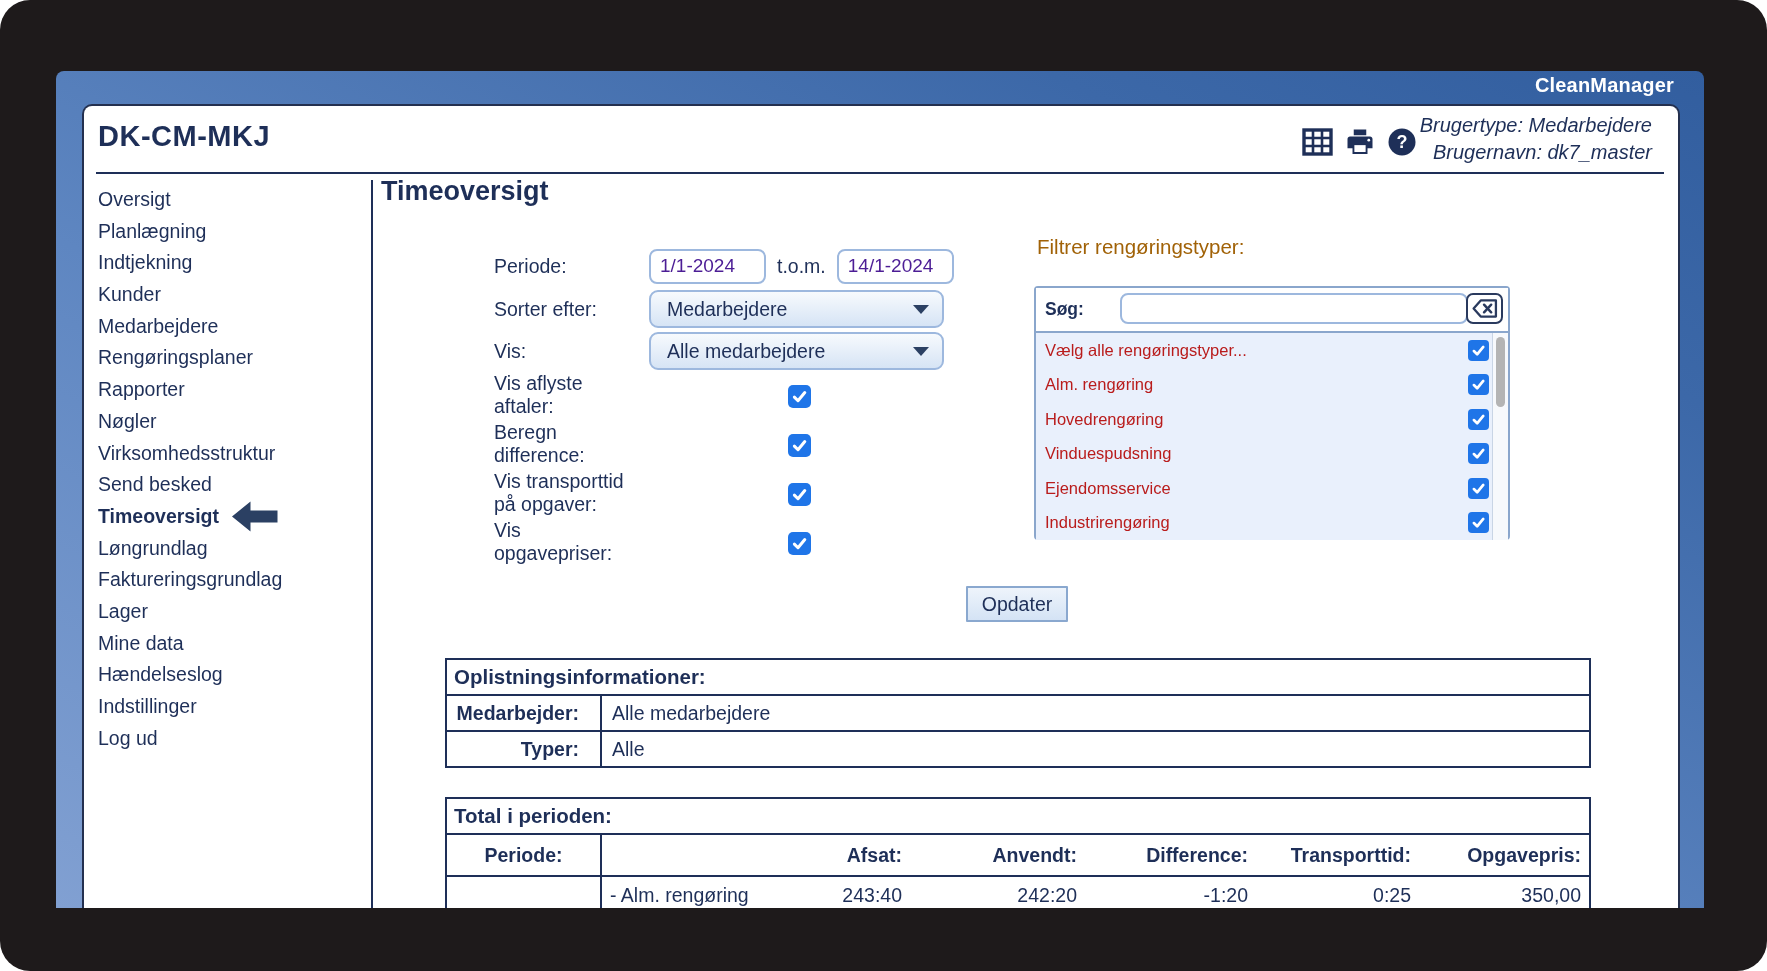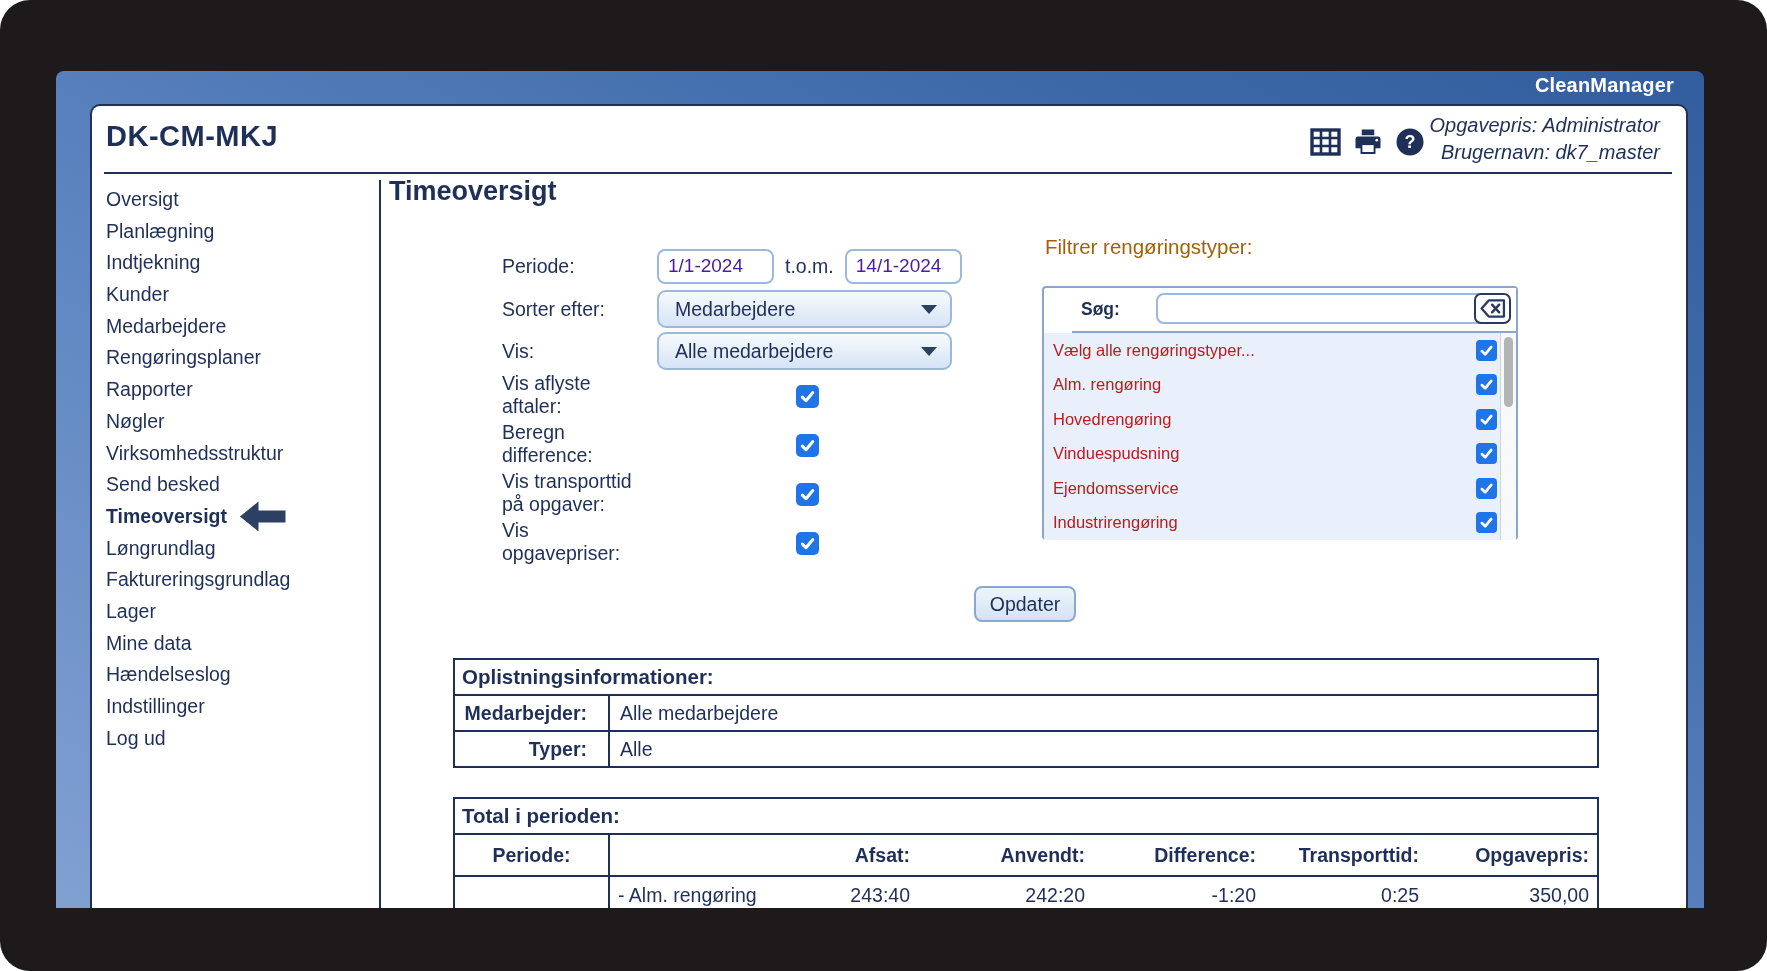--- a/index.html
+++ b/index.html
@@ -7,21 +7,21 @@
   .screen{position:relative;width:1767px;height:971px;overflow:hidden;}
 
   .black-frame{position:absolute;inset:0;background:#1e1a1b;border-radius:30px;overflow:hidden;}
 
   .blue-frame{position:absolute;left:56px;top:71px;width:1648px;height:837px;
     background:linear-gradient(to top right,#81a0d2 0%,#5e86c1 40%,#3c68a8 80%,#325e9f 100%);
     border-radius:8px 8px 0 0;}
 
   .brand{position:absolute;top:3px;right:30px;color:#ffffff;font-weight:bold;font-size:20px;letter-spacing:.2px;}
 
-  .window{position:absolute;left:34px;top:33px;width:1598px;height:804px;background:#ffffff;
+  .window{position:absolute;left:26px;top:33px;width:1598px;height:804px;background:#ffffff;
     border:2px solid #24304f;border-bottom:none;border-radius:10px 10px 0 0;overflow:hidden;box-sizing:border-box;}
 
   
   .win-title{position:absolute;left:14px;top:14px;font-size:29px;font-weight:bold;color:#1e2f58;letter-spacing:.5px;}
   .header-rule{position:absolute;left:12px;right:14px;top:66px;height:2px;background:#1e2f58;}
   .toolbar{position:absolute;left:1218px;top:20px;display:flex;gap:11px;align-items:center;}
   .tool-btn{width:31px;height:31px;display:flex;align-items:center;justify-content:center;cursor:pointer;}
   .user-info{position:absolute;right:26px;top:6px;text-align:right;font-style:italic;color:#1e2f58;font-size:20px;line-height:27px;}
 
   
@@ -56,35 +56,35 @@
 
   .checkbox{width:23px;height:23px;border-radius:5px;background:#1f75e8;display:flex;align-items:center;justify-content:center;cursor:pointer;}
   .checkbox svg{width:19px;height:19px;display:block;}
   .checkbox.small{width:21px;height:21px;border-radius:4px;}
   .checkbox.small svg{width:17px;height:17px;}
 
   
   .filter-title{position:absolute;left:953px;top:129px;font-size:20.5px;color:#a16207;}
   .filter-box{position:absolute;left:950px;top:180px;width:476px;height:254px;border:2px solid #8aa6cc;
     border-radius:4px;box-sizing:border-box;background:#fff;}
-  .soeg-row{position:relative;height:43px;border-bottom:2px solid #8aa6cc;display:flex;align-items:center;background:#fff;margin-left:28px;}
+  .soeg-row{position:relative;height:43px;border-bottom:2px solid #8aa6cc;display:flex;align-items:center;background:#fff;}
   .soeg-label{font-weight:bold;color:#1e2f58;font-size:17.5px;padding-left:9px;}
   .soeg-input{position:absolute;left:84px;top:5px;width:328px;height:27px;border:2px solid #9db8de;border-radius:8px;
     font-size:17px;color:#1e2f58;padding:0 8px;outline:none;font-family:"Liberation Sans",sans-serif;}
   .clear-btn{position:absolute;right:5px;top:5px;width:37px;height:31px;border:2.5px solid #2a3a5e;border-radius:7px;
     background:#fff;display:flex;align-items:center;justify-content:center;cursor:pointer;box-sizing:border-box;}
   .filter-list{position:relative;height:207px;background:#e9f0fc;overflow:hidden;}
   .filter-row{height:34.5px;display:flex;align-items:center;padding:0 19px 0 9px;cursor:pointer;}
   .filter-row .fl-label{flex:1;color:#b91c1c;font-size:16.5px;}
   .f-scrollbar{position:absolute;right:0;top:0;bottom:0;width:15px;background:#f7f9fc;border-left:1px solid #c9d5e5;}
   .f-thumb{position:absolute;left:3px;top:4px;width:9px;height:70px;background:#b4b4b4;border-radius:5px;cursor:pointer;}
 
   
   .update-btn{position:absolute;left:882px;top:480px;width:102px;height:36px;
-    background:linear-gradient(#eef4fb,#d4e3f5);border:2px solid #8aa8cf;border-radius:8px;
+    background:linear-gradient(#eef4fb,#d4e3f5);border:2px solid #8aa8cf;border-radius:1px;
     color:#1e2f58;font-size:19.5px;font-family:"Liberation Sans",sans-serif;cursor:pointer;text-align:center;}
 
   
   .tbl{position:absolute;left:361px;width:1146px;border:2px solid #1e2f58;box-sizing:border-box;color:#1e2f58;}
   .tbl-title{height:34px;line-height:34px;font-size:20.5px;font-weight:bold;padding-left:7px;border-bottom:2px solid #1e2f58;}
   #info-table{top:552px;}
   .t1-row{display:grid;grid-template-columns:155px 1fr;height:34px;border-bottom:2px solid #1e2f58;}
   .t1-row:last-child{border-bottom:none;}
   .t1-label{font-weight:bold;font-size:19.5px;text-align:right;padding-right:21px;line-height:34px;border-right:2px solid #1e2f58;}
   .t1-value{font-size:19.5px;padding-left:10px;line-height:34px;}
@@ -131,21 +131,21 @@
           </span>
           <span class="tool-btn">
             <svg width="30" height="30" viewBox="0 0 30 30">
               <circle cx="15" cy="15" r="13.5" fill="#1e2f58"></circle>
               <text x="15" y="21" text-anchor="middle" font-family="Liberation Sans, sans-serif" font-size="18" font-weight="bold" fill="#ffffff">?</text>
             </svg>
           </span>
         </div>
 
         <div class="user-info">
-          <div>Opgavepris: Administrator</div>
+          <div>Brugertype: Medarbejdere</div>
           <div>Brugernavn: dk7_master</div>
         </div>
 
         <div class="header-rule"></div>
 
         <ul class="sidebar-menu" id="sidebar-menu">
             <li>
               <span>Oversigt</span>
             </li>
             <li>

